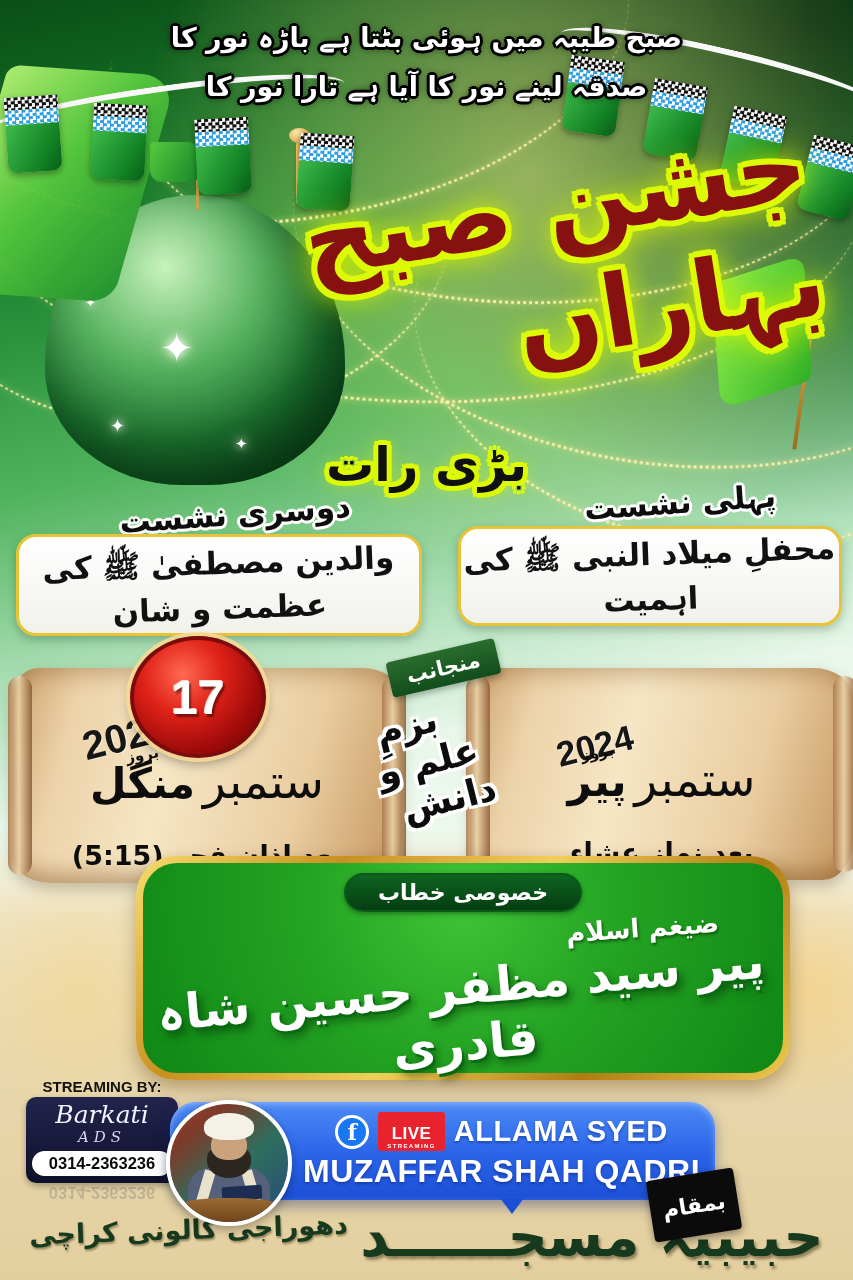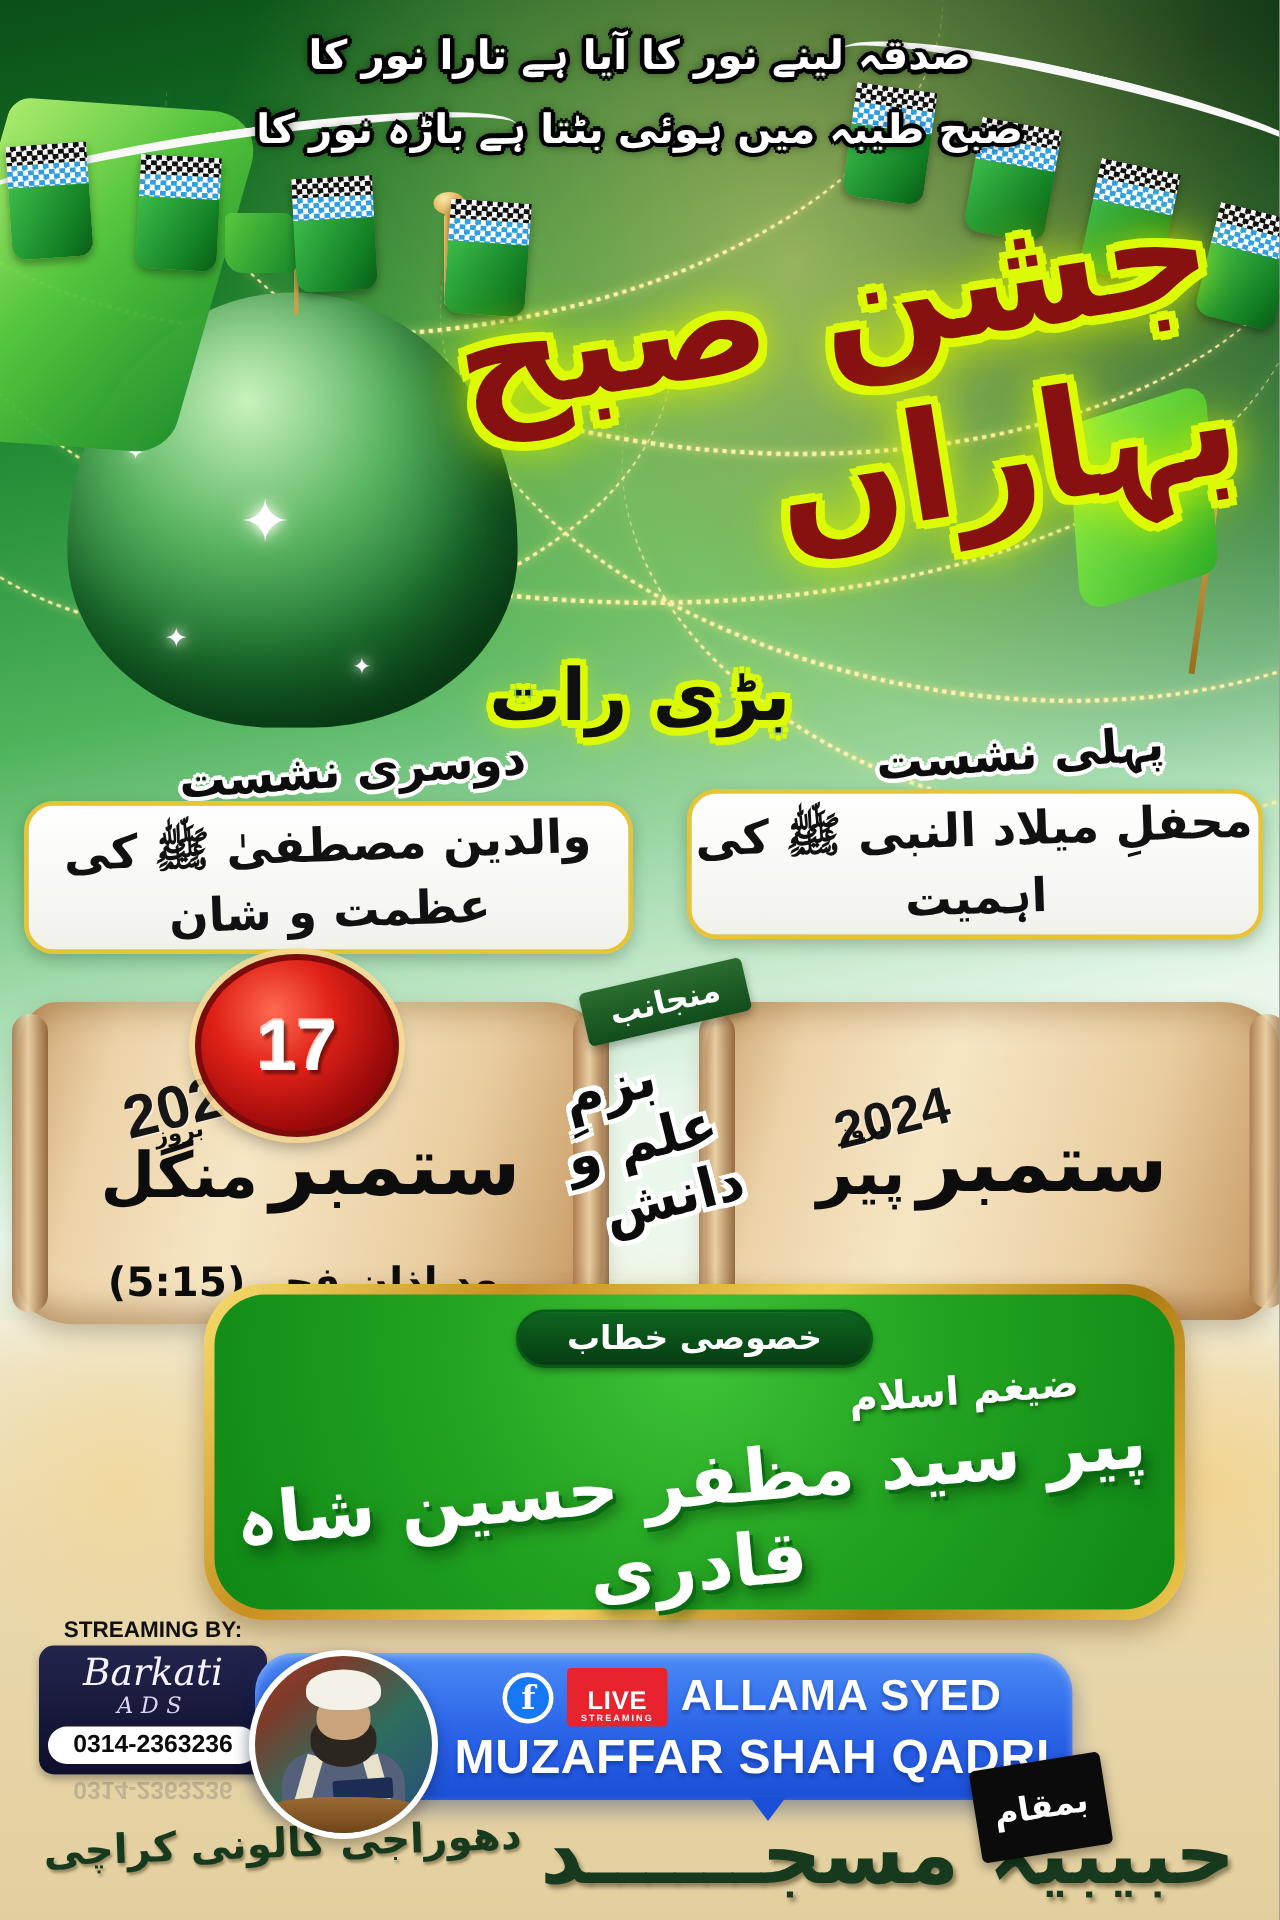--- a/index.html
+++ b/index.html
@@ -116,21 +116,21 @@
     font-family:"Liberation Sans",sans-serif;
     text-shadow:2px 3px 2px rgba(0,0,0,.45),-1px -1px 0 #ffd8d0;z-index:3;}
   .db-right{top:-36px;left:112px;} .db-left{top:-32px;left:118px;}
   .scroll-year{position:absolute;font-family:"Liberation Sans",sans-serif;font-weight:bold;color:#161616;
     transform:rotate(-14deg);text-shadow:1px 1px 0 rgba(255,255,255,.5);}
   .sy-right{top:58px;left:86px;font-size:35px;}
   .sy-left{top:46px;left:70px;font-size:40px;}
   .scroll-main{position:absolute;left:0;right:0;display:flex;align-items:flex-end;justify-content:center;
     gap:8px;direction:rtl;color:#0d0d0d;}
   .sm-right{top:78px;} .sm-left{top:80px;}
-  .scroll-month{font-size:54px;font-weight:bold;line-height:1;text-align:right;}
+  .scroll-month{font-size:47px;font-weight:normal;line-height:1;text-align:right;}
   .weekday-col{display:flex;flex-direction:column;align-items:center;line-height:1;}
   .weekday-prefix{font-size:15px;font-weight:bold;transform:rotate(-10deg);}
   .scroll-weekday{font-size:42px;font-weight:bold;}
   .scroll-time{position:absolute;bottom:12px;left:0;right:0;text-align:center;direction:rtl;
     font-size:27px;font-weight:bold;color:#0d0d0d;}
 
   
   .org-ribbon{position:absolute;top:650px;left:388px;padding:6px 18px;direction:rtl;
     background:linear-gradient(180deg,#2a6d2e,#114d1c);color:#fff;font-size:21px;font-weight:bold;
     transform:rotate(-13deg);border-radius:4px;box-shadow:0 3px 6px rgba(0,0,0,.3);z-index:2;}
@@ -284,22 +284,22 @@
       <div class="blue"></div>
       <div class="green"></div>
     </div>
   <div class="flag f8">
       <div class="bw"></div>
       <div class="blue"></div>
       <div class="green"></div>
     </div>
 
   <div class="couplet">
+    <span style="display:block;">صبح طیبہ میں ہوئی بٹتا ہے باڑہ نور کا</span>
     <span style="display:block;">صدقہ لینے نور کا آیا ہے تارا نور کا</span>
-    <span style="display:block;">صبح طیبہ میں ہوئی بٹتا ہے باڑہ نور کا</span>
   </div>
 
   <div class="title">جشن صبح بہاراں</div>
   <div class="subtitle">بڑی رات</div>
 
   <div class="session-label sl-1">پہلی نشست</div>
   <div class="session-box sb-1">
     <span>محفلِ میلاد النبی ﷺ کی اہمیت</span>
   </div>
   <div class="session-label sl-2">دوسری نشست</div>
@@ -309,20 +309,21 @@
 
   <div class="scroll scroll-right">
     <div class="scroll-year sy-right">2024</div>
     <div class="scroll-main sm-right">
       <span class="scroll-month">ستمبر</span>
       <span class="weekday-col">
         <span class="weekday-prefix">بروز</span>
         <span class="scroll-weekday">پیر</span>
       </span>
     </div>
+    <div class="scroll-time">بعد نمازِ عشاء</div>
   </div>
 
   <div class="scroll scroll-left">
     <div class="day-badge db-left">17</div>
     <div class="scroll-year sy-left">2024</div>
     <div class="scroll-main sm-left">
       <span class="scroll-month">ستمبر</span>
       <span class="weekday-col">
         <span class="weekday-prefix">بروز</span>
         <span class="scroll-weekday">منگل</span>

